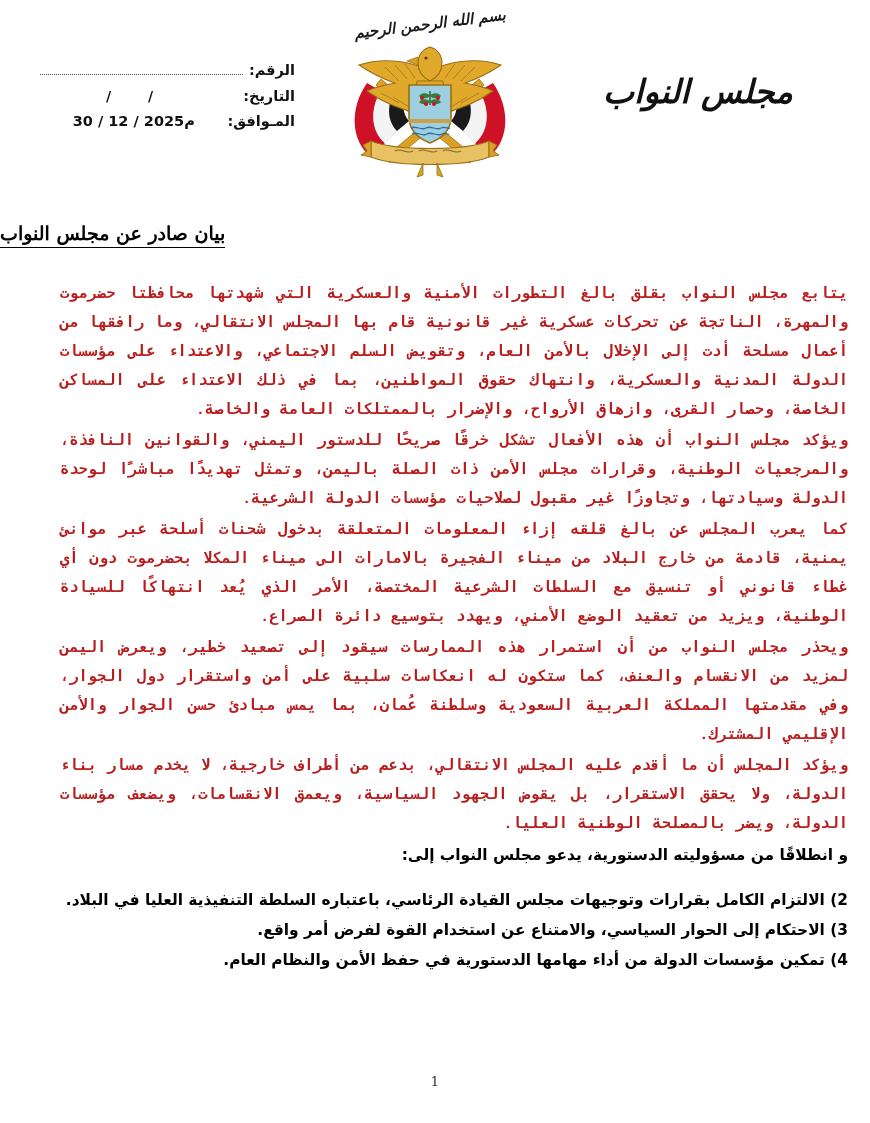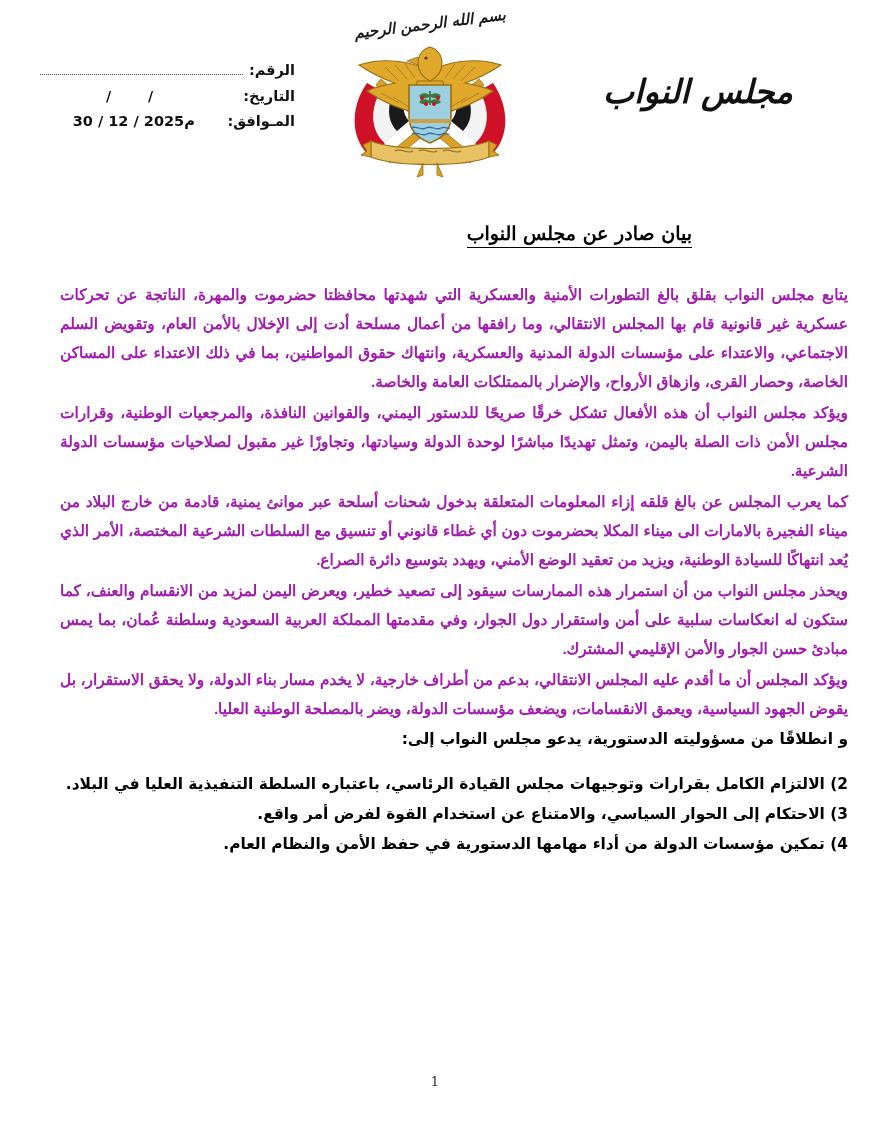--- a/index.html
+++ b/index.html
@@ -136,48 +136,48 @@
     direction: ltr;
     unicode-bidi: embed;
   }
 
   
   .doc-title {
     position: absolute;
     top: 222px;
     left: 0;
     width: 692px;
-    text-align: right;
+    text-align: left;
   }
   .doc-title span {
     font-family: "DejaVu Serif", "Liberation Serif", serif;
     font-size: 19px;
     font-weight: 700;
     color: #000000;
     border-bottom: 1.6px solid #000000;
     padding-bottom: 3px;
     display: inline-block;
   }
 
   
   .body-area {
     position: absolute;
     top: 280px;
     right: 22px;
     width: 788px;
     direction: rtl;
   }
   .para {
-    font-family: Liberation Serif, serif;
+    font-family: Liberation Mono, monospace;
     font-size: 15.4px;
     font-weight: 600;
     line-height: 29px;
     text-align: justify;
     text-align-last: right;
-    color: #a21caf;
+    color: #b91c1c;
     margin: 0 0 2px 0;
     word-spacing: 0.5px;
   }
   .para.lead {
     text-align-last: right;
   }
   .intro-line {
     font-family: "DejaVu Sans", "Liberation Sans", sans-serif;
     font-size: 15.4px;
     font-weight: 600;

